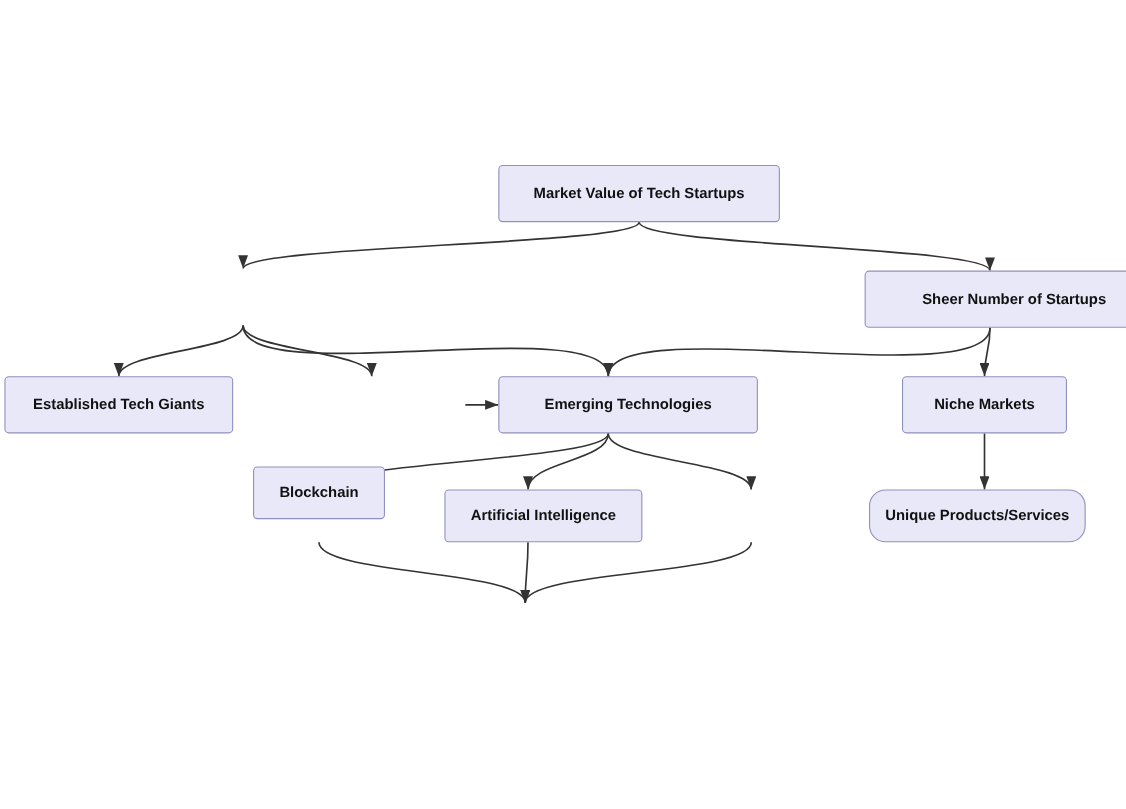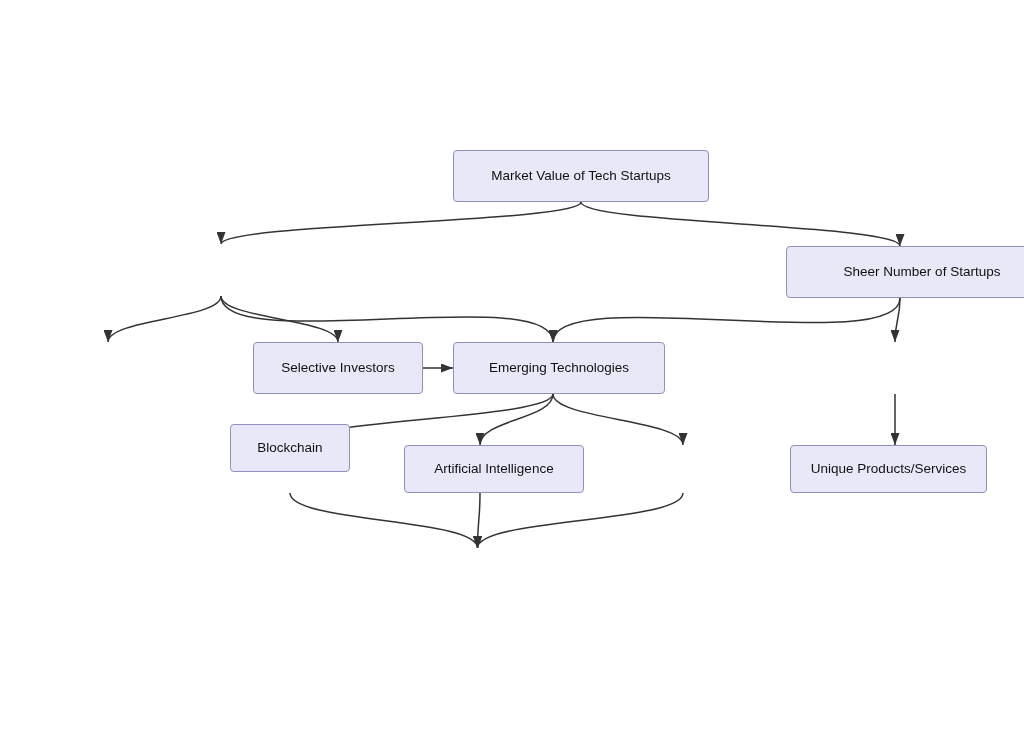--- a/index.html
+++ b/index.html
@@ -7,20 +7,21 @@
       width: 1024px;
       height: 735px;
       background: #ffffff;
       font-family: 'Segoe UI', Arial, sans-serif;
       overflow: hidden;
     }
     #diagram-container {
       width: 1024px;
       height: 735px;
       position: relative;
+      font-weight: bold;
     }
     svg {
       position: absolute;
       top: 0; left: 0;
       width: 1024px;
       height: 735px;
     }
     .node {
       position: absolute;
       background: #e8e8f8;
@@ -57,18 +58,19 @@
       <path d="M 553 394 C 553 419.5, 290 419.5, 290 445" stroke="#333" stroke-width="1.5" fill="none" marker-end="url(#arrowhead)"></path>
       <path d="M 553 394 C 553 419.5, 480 419.5, 480 445" stroke="#333" stroke-width="1.5" fill="none" marker-end="url(#arrowhead)"></path>
       <path d="M 553 394 C 553 419.5, 683 419.5, 683 445" stroke="#333" stroke-width="1.5" fill="none" marker-end="url(#arrowhead)"></path>
       <path d="M 895 394 C 895 419.5, 895 419.5, 895 445" stroke="#333" stroke-width="1.5" fill="none" marker-end="url(#arrowhead)"></path>
       <path d="M 290 493 C 290 523, 477.5 518, 477.5 548" stroke="#333" stroke-width="1.5" fill="none" marker-end="url(#arrowhead)"></path>
       <path d="M 480 493 C 480 520.5, 477.5 520.5, 477.5 548" stroke="#333" stroke-width="1.5" fill="none" marker-end="url(#arrowhead)"></path>
       <path d="M 683 493 C 683 523, 477.5 518, 477.5 548" stroke="#333" stroke-width="1.5" fill="none" marker-end="url(#arrowhead)"></path>
     </svg>
 <div class="node" style="left: 453px; top: 150px; width: 256px; height: 52px;">Market Value of Tech Startups</div>
     <div class="node" style="left: 786px; top: 246px; width: 272px; height: 52px;">Sheer Number of Startups</div>
-    <div class="node" style="left: 253px; top: 342px; width: 170px; height: 52px;">Selective Investors</div>
-    <div class="node" style="left: 453px; top: 342px; width: 212px; height: 52px;">Emerging Technologies</div>
+    <div class="node" style="left: 4px; top: 342px; width: 208px; height: 52px;">Established Tech Giants</div>
+    <div class="node" style="left: 453px; top: 342px; width: 236px; height: 52px;">Emerging Technologies</div>
+    <div class="node" style="left: 820px; top: 342px; width: 150px; height: 52px;">Niche Markets</div>
     <div class="node" style="left: 230px; top: 424px; width: 120px; height: 48px;">Blockchain</div>
     <div class="node" style="left: 404px; top: 445px; width: 180px; height: 48px;">Artificial Intelligence</div>
-    <div class="node" style="left: 790px; top: 445px; width: 197px; height: 48px;">Unique Products/Services</div>
+    <div class="node" style="left: 790px; top: 445px; width: 197px; height: 48px; border-radius: 15px;">Unique Products/Services</div>
   </div>
 
 </body></html>

